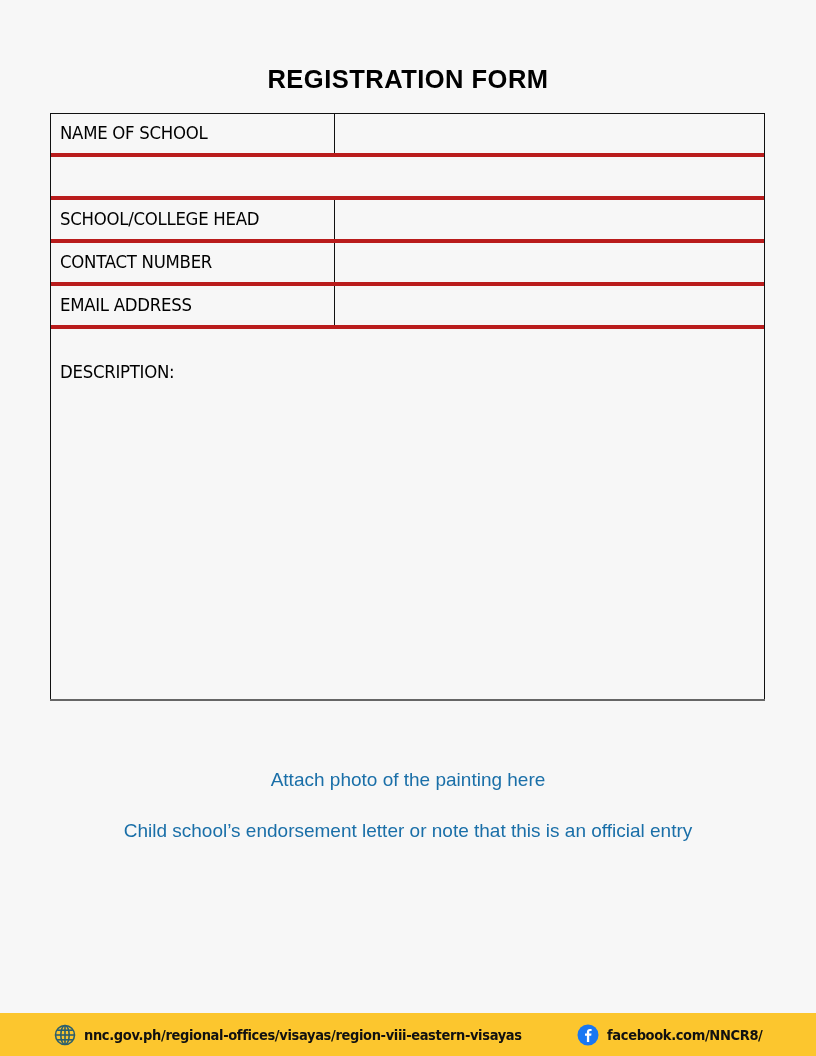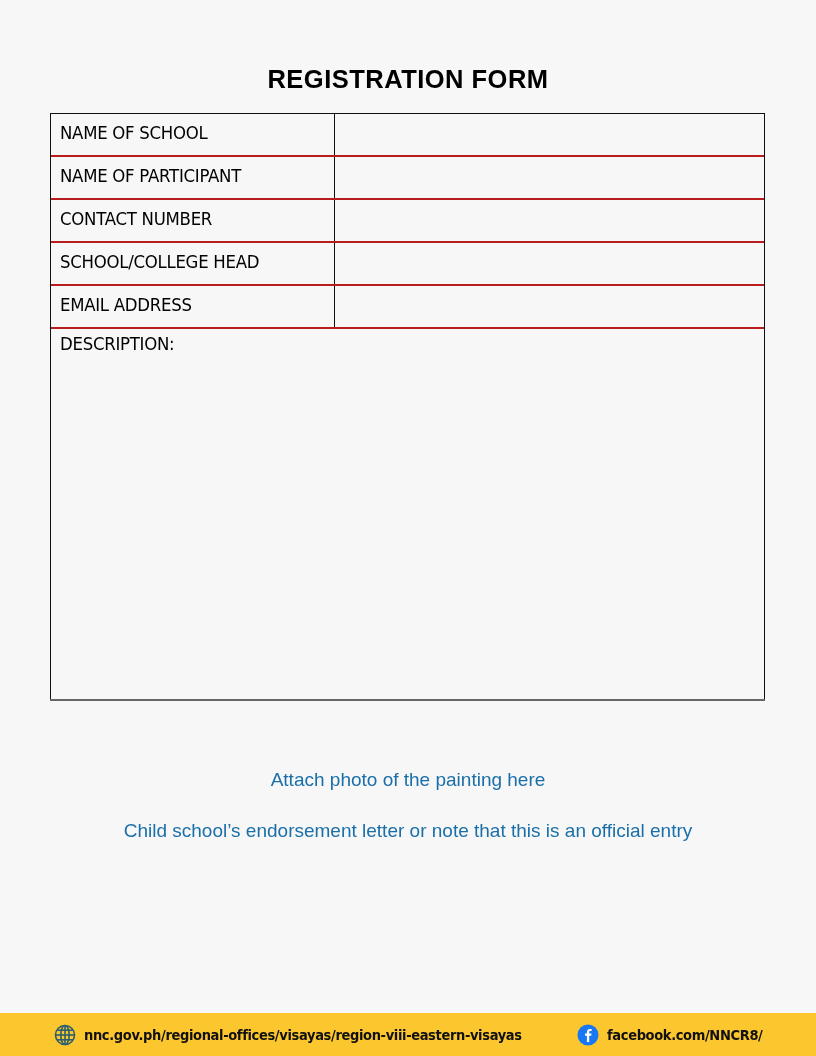--- a/index.html
+++ b/index.html
@@ -58,21 +58,21 @@
       font-size: 17.5px;
       color: #c00000;
       line-height: 22px;
       letter-spacing: -0.2px;
       transform: scaleX(0.9);
       white-space: nowrap;
     }
     .form-row {
       display: flex;
       height: 43px;
-      border-bottom: 2px solid #b91c1c;
+      border-bottom: 4px solid #b91c1c;
       box-sizing: border-box;
       justify-content: center;
     }
     .form-row .label {
       width: 284px;
       border-right: 1.5px solid #111;
       box-sizing: border-box;
       padding-left: 9px;
       font-family: "DejaVu Sans", sans-serif;
       font-size: 18px;
@@ -91,20 +91,21 @@
     }
     .description {
       height: calc(100% - 62px - 234px);
       padding-left: 9px;
       padding-top: 4px;
       box-sizing: border-box;
       font-family: "DejaVu Sans", sans-serif;
       font-size: 18px;
       color: #000;
       letter-spacing: -0.3px;
+      margin-top: 28px;
     }
     .description span {
       display: inline-block;
       transform: scaleX(0.92);
       transform-origin: left center;
     }
     .bottom-rule {
       position: absolute;
       left: 50px;
       top: 699px;
@@ -166,29 +167,28 @@
 
 <div class="page-title">REGISTRATION FORM</div>
 
 <div class="form-table">
 
   <div class="form-row">
     <div class="label"><span>NAME OF SCHOOL</span></div>
     <div class="value"></div>
   </div>
   <div class="form-row">
-    <div class="label"><span>NAME OF PARTICIPANT</span></div>
+    <div class="value"></div>
+  </div>
+  <div class="form-row">
+    <div class="label"><span>SCHOOL/COLLEGE  HEAD</span></div>
     <div class="value"></div>
   </div>
   <div class="form-row">
     <div class="label"><span>CONTACT NUMBER</span></div>
-    <div class="value"></div>
-  </div>
-  <div class="form-row">
-    <div class="label"><span>SCHOOL/COLLEGE  HEAD</span></div>
     <div class="value"></div>
   </div>
   <div class="form-row">
     <div class="label"><span>EMAIL ADDRESS</span></div>
     <div class="value"></div>
   </div>
 
   <div class="description">
     <span>DESCRIPTION:</span>
   </div>

